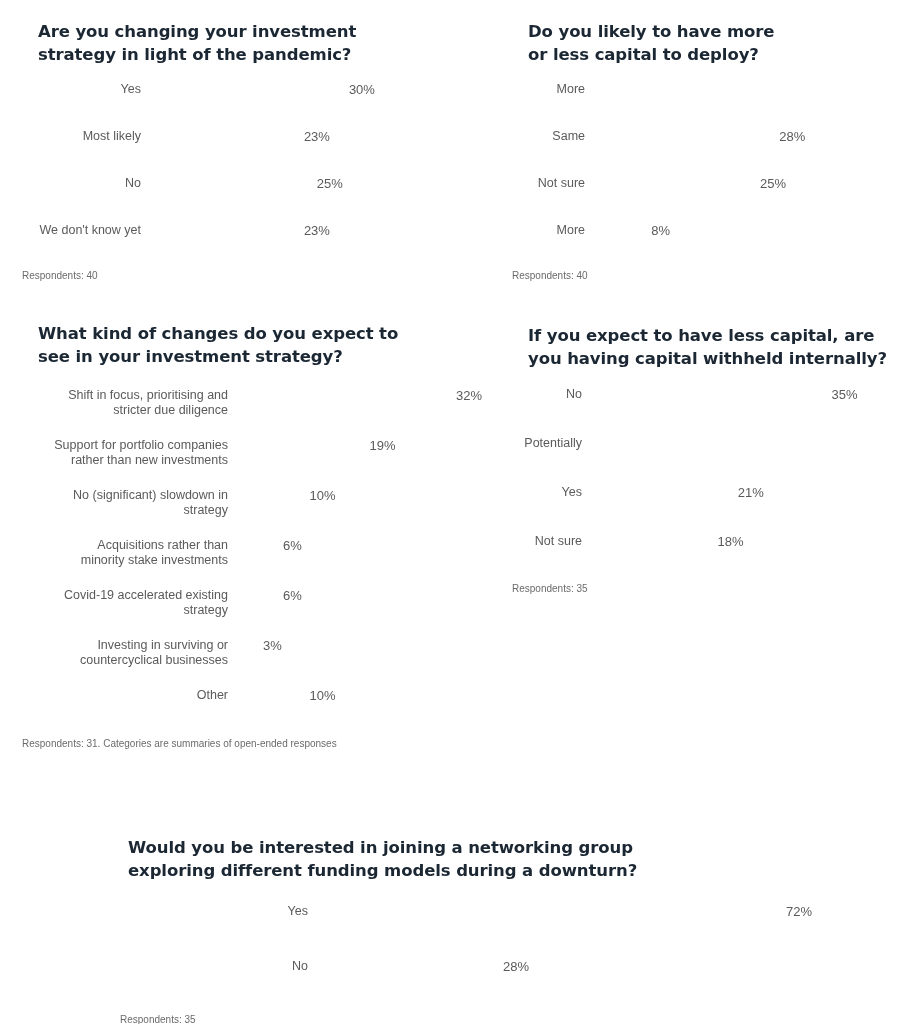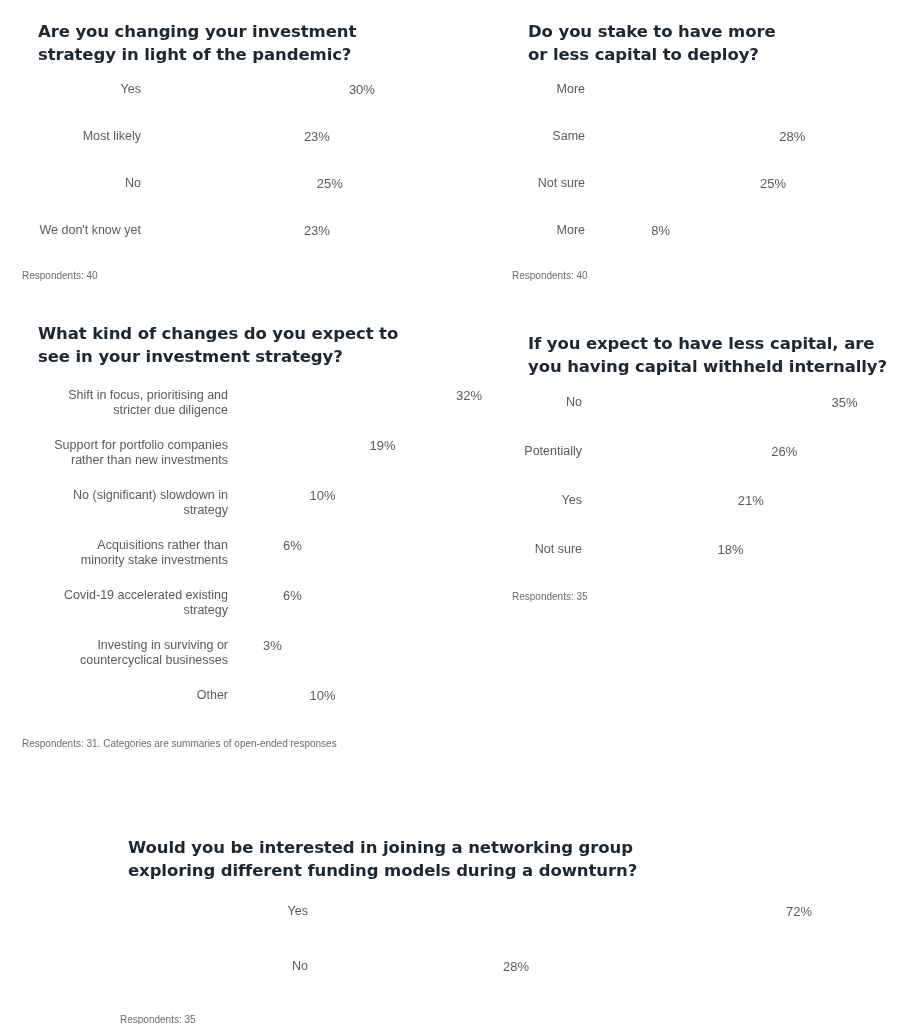--- a/index.html
+++ b/index.html
@@ -90,21 +90,21 @@
     font-family: "Liberation Sans", sans-serif;
     font-size: 10px;
     color: #6b6b6b;
     white-space: nowrap;
   }
 
   
   #panel-1 { left: 22px;  top: 4px;   width: 452px; }
   #panel-2 { left: 512px; top: 4px;   width: 392px; }
   #panel-3 { left: 22px;  top: 306px; width: 486px; }
-  #panel-4 { left: 512px; top: 316px; width: 392px; }
+  #panel-4 { left: 512px; top: 308px; width: 392px; }
   #panel-5 { left: 112px; top: 820px; width: 780px; }
 
   #panel-1 .cat-label { width: 128px; }
   #panel-2 .cat-label { width: 82px; }
   #panel-3 .cat-label { width: 215px; }
   #panel-4 .cat-label { width: 79px; }
   #panel-5 .cat-label { width: 205px; }
 
   #panel-1 .rows { margin-top: 15px; }
   #panel-2 .rows { margin-top: 15px; }
@@ -156,21 +156,21 @@
         <div class="bar-wrap">
           <div class="bar blue" style="width: 147.9px;"></div>
           <div class="val">23%</div>
         </div>
       </div>
     </div>
   <div class="footnote">Respondents: 40</div>
 </div>
 
 <div class="panel" id="panel-2">
-  <div class="chart-title">Do you stake to have more
+  <div class="chart-title">Do you likely to have more
 or less capital to deploy?</div>
   <div class="rows">
       <div class="row">
         <div class="cat-label">More</div>
         <div class="bar-wrap">
           <div class="bar green" style="width: 256px; position: relative;">
             <div class="val inside">40%</div>
           </div>
         </div>
       </div>
@@ -268,24 +268,20 @@
   <div class="rows">
       <div class="row">
         <div class="cat-label">No</div>
         <div class="bar-wrap">
           <div class="bar blue" style="width: 234.5px;"></div>
           <div class="val">35%</div>
         </div>
       </div>
       <div class="row">
         <div class="cat-label">Potentially</div>
-        <div class="bar-wrap">
-          <div class="bar blue" style="width: 174.2px;"></div>
-          <div class="val">26%</div>
-        </div>
       </div>
       <div class="row">
         <div class="cat-label">Yes</div>
         <div class="bar-wrap">
           <div class="bar blue" style="width: 140.7px;"></div>
           <div class="val">21%</div>
         </div>
       </div>
       <div class="row">
         <div class="cat-label">Not sure</div>

